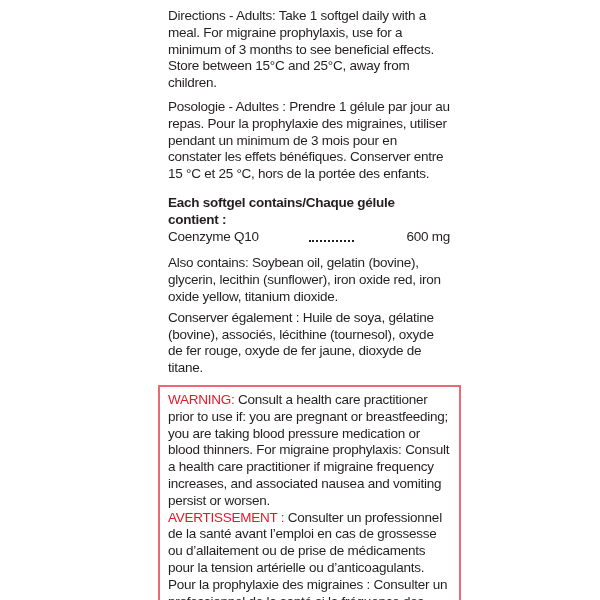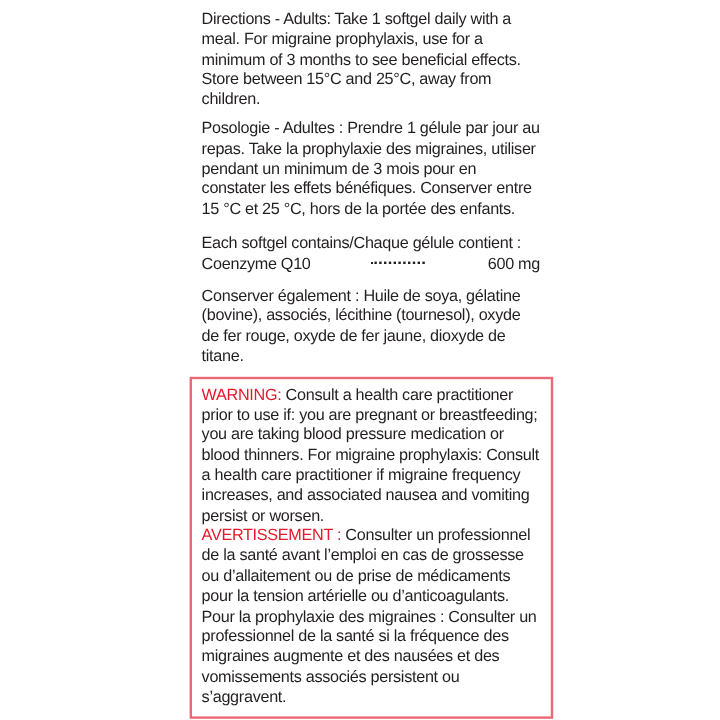--- a/index.html
+++ b/index.html
@@ -22,25 +22,25 @@
     color: var(--text-color, #231f20);
   }
   .para {
     margin: 0 0 7px 0;
   }
   .para.tight {
     margin-bottom: 4px;
   }
   .contents-heading {
     margin: 12px 5px 0 0;
-    font-weight: normal;
+    font-weight: bold;
   }
   .ingredient-row {
     display: flex;
-    align-items: center;
+    align-items: flex-end;
     margin: 0 0 10px 0;
     gap: 47px;
   }
   .ingredient-name { white-space: nowrap; }
   .ingredient-amount { white-space: nowrap; }
   .leader {
     flex: 1;
     margin: 0 5px 3px 3px;
     border-bottom: 2px dotted var(--text-color, #231f20);
   }
@@ -53,31 +53,32 @@
   }
   .warning-box .para { margin: 0; }
 </style>
 </head>
 <body style="background: rgb(255, 255, 255);">
 
 <div class="label-column">
 
   <p class="para"><span class="b">Directions - Adults: </span><span>Take 1 softgel daily with a meal. </span><span class="b">For migraine prophylaxis</span><span>, use for a minimum of 3 months to see beneficial effects. Store between 15°C and 25°C, away from children.</span></p>
 
-  <p class="para"><span class="b">Posologie - Adultes : </span><span>Prendre 1 gélule par jour au repas. </span><span class="b">Take la prophylaxie des migraines</span><span>, utiliser pendant un minimum de 3 mois pour en constater les effets bénéfiques. Conserver entre 15 °C et 25 °C, hors de la portée des enfants.</span></p>
+  <p class="para"><span class="b">Posologie - Adultes : </span><span>Prendre 1 gélule par jour au repas. </span><span class="b">Pour la prophylaxie des migraines</span><span>, utiliser pendant un minimum de 3 mois pour en constater les effets bénéfiques. Conserver entre 15 °C et 25 °C, hors de la portée des enfants.</span></p>
 
   <div>
     <p class="para contents-heading">Each softgel contains/Chaque gélule contient :</p>
     <div class="ingredient-row">
       <span class="ingredient-name">Coenzyme Q10</span>
       <span class="leader"></span>
       <span class="ingredient-amount">600 mg</span>
     </div>
   </div>
 
+  <p class="para tight"><span class="b">Also contains: </span><span>Soybean oil, gelatin (bovine), glycerin, lecithin (sunflower), iron oxide red, iron oxide yellow, titanium dioxide.</span></p>
 
   <p class="para"><span class="b">Conserver également : </span><span>Huile de soya, gélatine (bovine), associés, lécithine (tournesol), oxyde de fer rouge, oxyde de fer jaune, dioxyde de titane.</span></p>
 
   <div class="warning-box">
     <p class="para"><span class="b r">WARNING: </span><span>Consult a health care practitioner prior to use if: you are pregnant or breastfeeding; you are taking blood pressure medication or blood thinners. </span><span class="b">For migraine prophylaxis: </span><span>Consult a health care practitioner if migraine frequency increases, and associated nausea and vomiting persist or worsen.</span></p>
     <p class="para"><span class="b r">AVERTISSEMENT : </span><span>Consulter un professionnel de la santé avant l’emploi en cas de grossesse ou d’allaitement ou de prise de médicaments pour la tension artérielle ou d’anticoagulants. </span><span class="b">Pour la prophylaxie des migraines : </span><span>Consulter un professionnel de la santé si la fréquence des migraines augmente et des nausées et des vomissements associés persistent ou s’aggravent.</span></p>
   </div>
 
 </div>
 

